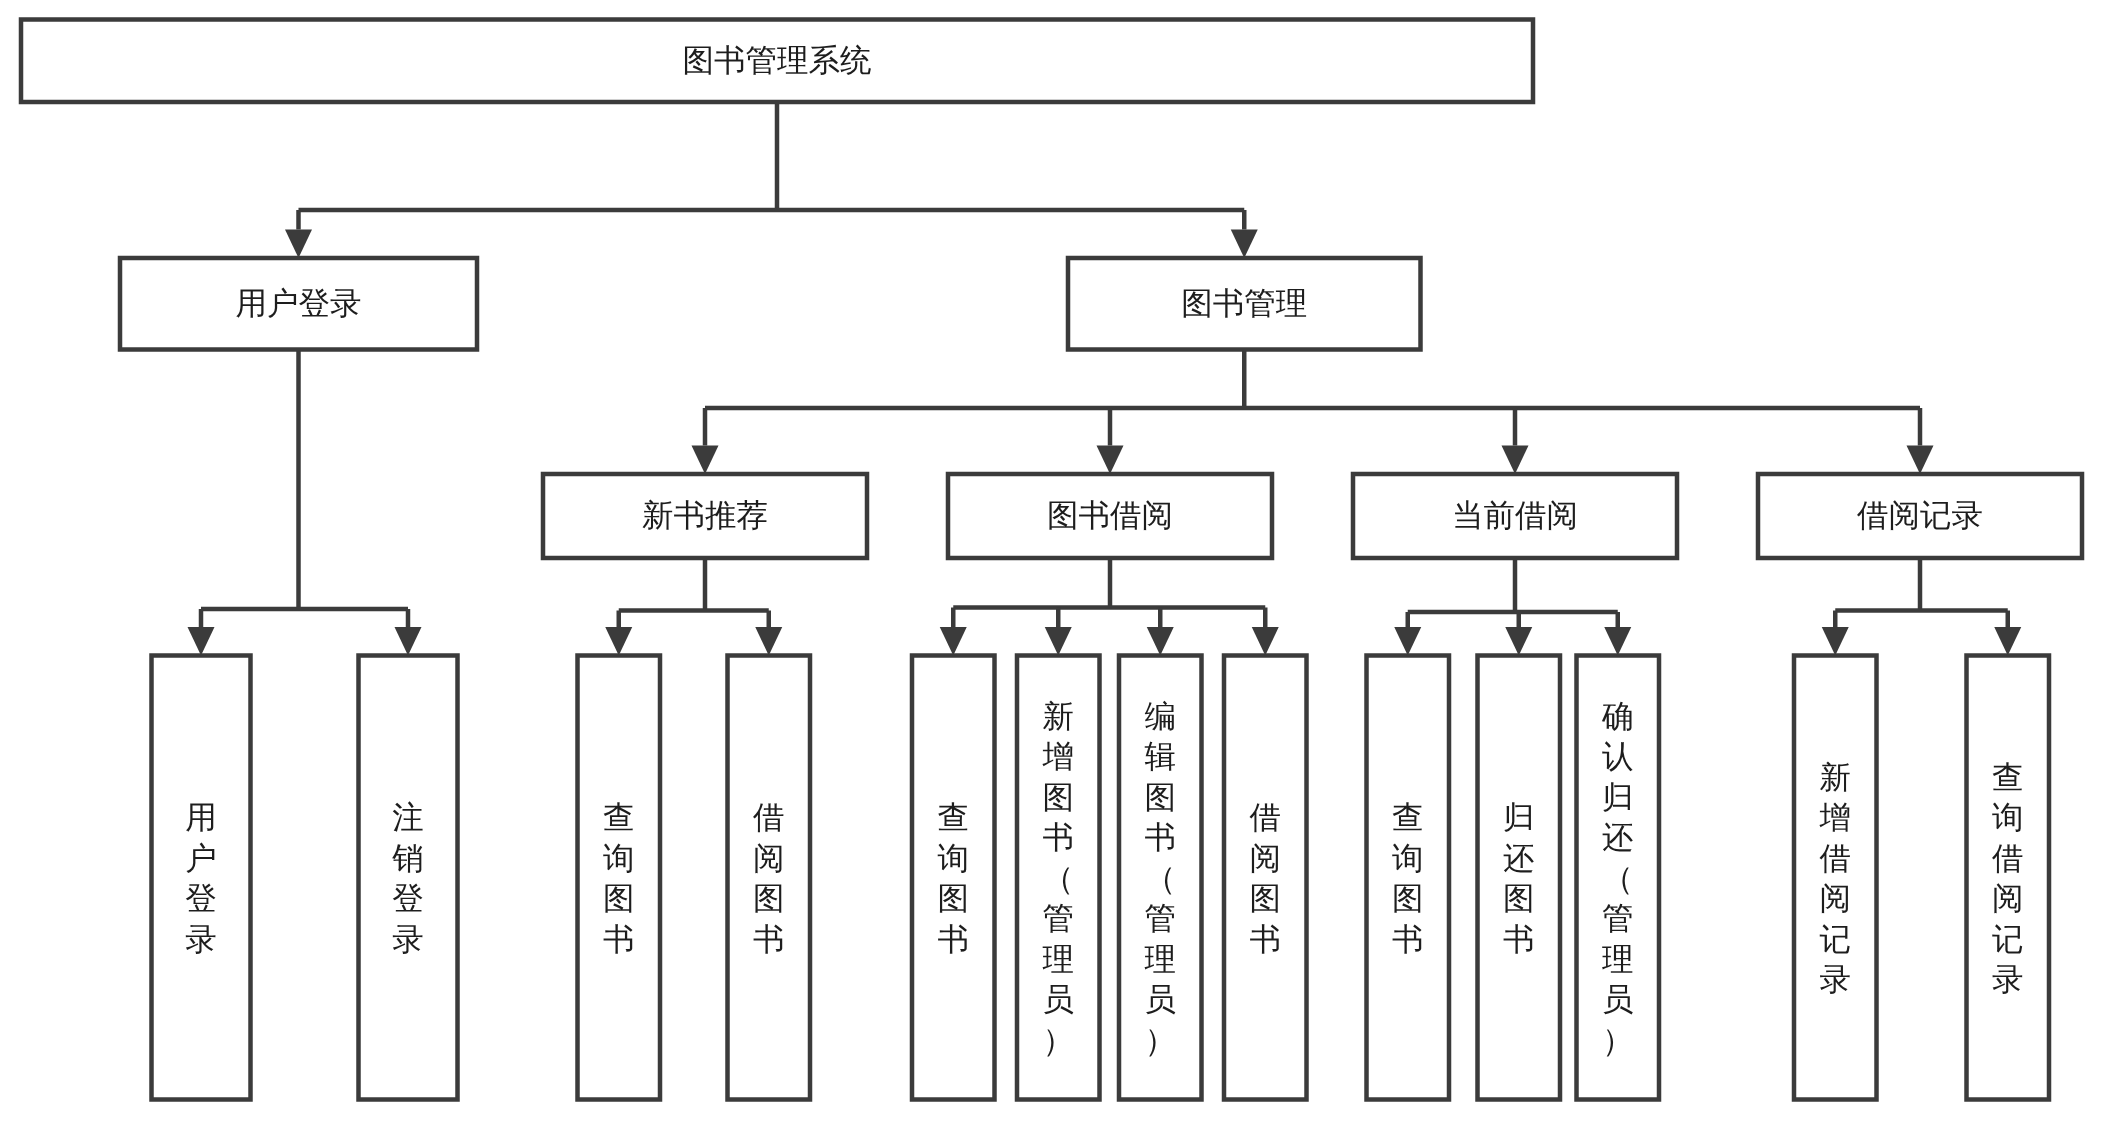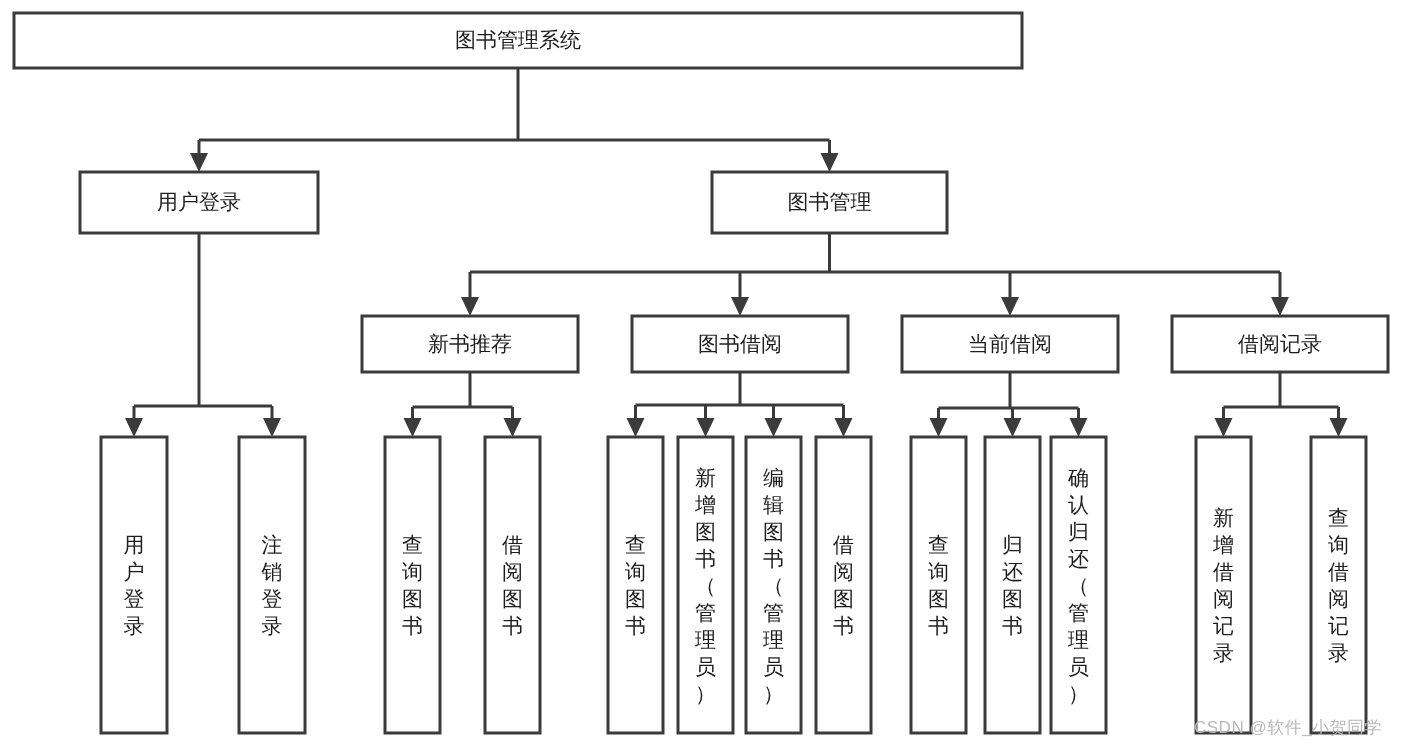--- a/index.html
+++ b/index.html
@@ -203,15 +203,14 @@
           <rect x="1196" y="437" width="55" height="296" class="node-box"></rect>
           <text x="1223.5" class="node-label-v" y="525.06"><tspan x="1223.5" dy="0">新</tspan><tspan x="1223.5" dy="27">增</tspan><tspan x="1223.5" dy="27">借</tspan><tspan x="1223.5" dy="27">阅</tspan><tspan x="1223.5" dy="27">记</tspan><tspan x="1223.5" dy="27">录</tspan></text>
         </g>
         <g>
           <rect x="1311" y="437" width="55" height="296" class="node-box"></rect>
           <text x="1338.5" class="node-label-v" y="525.06"><tspan x="1338.5" dy="0">查</tspan><tspan x="1338.5" dy="27">询</tspan><tspan x="1338.5" dy="27">借</tspan><tspan x="1338.5" dy="27">阅</tspan><tspan x="1338.5" dy="27">记</tspan><tspan x="1338.5" dy="27">录</tspan></text>
         </g>
       </g>
   </svg>
 
-  <div class="watermark-text" style="left: 1194px; top: 716px;">CSDN @软件_小贺同学</div>
 
 </div>
 
 </body></html>

